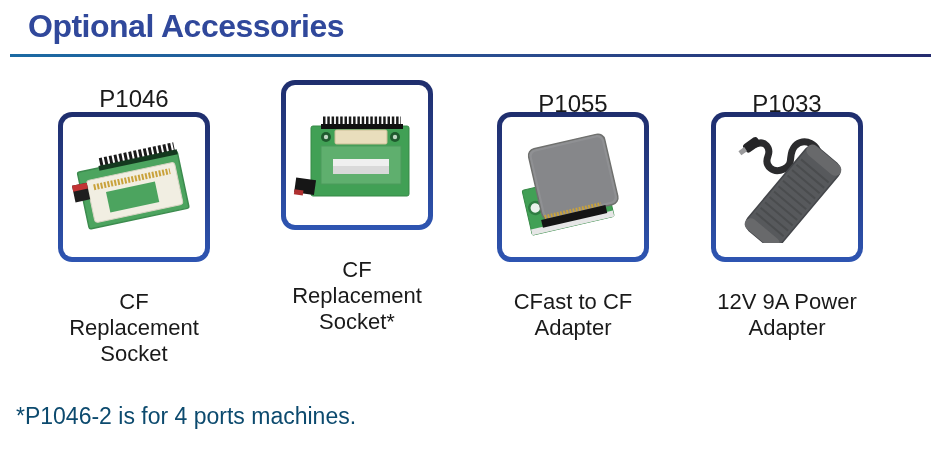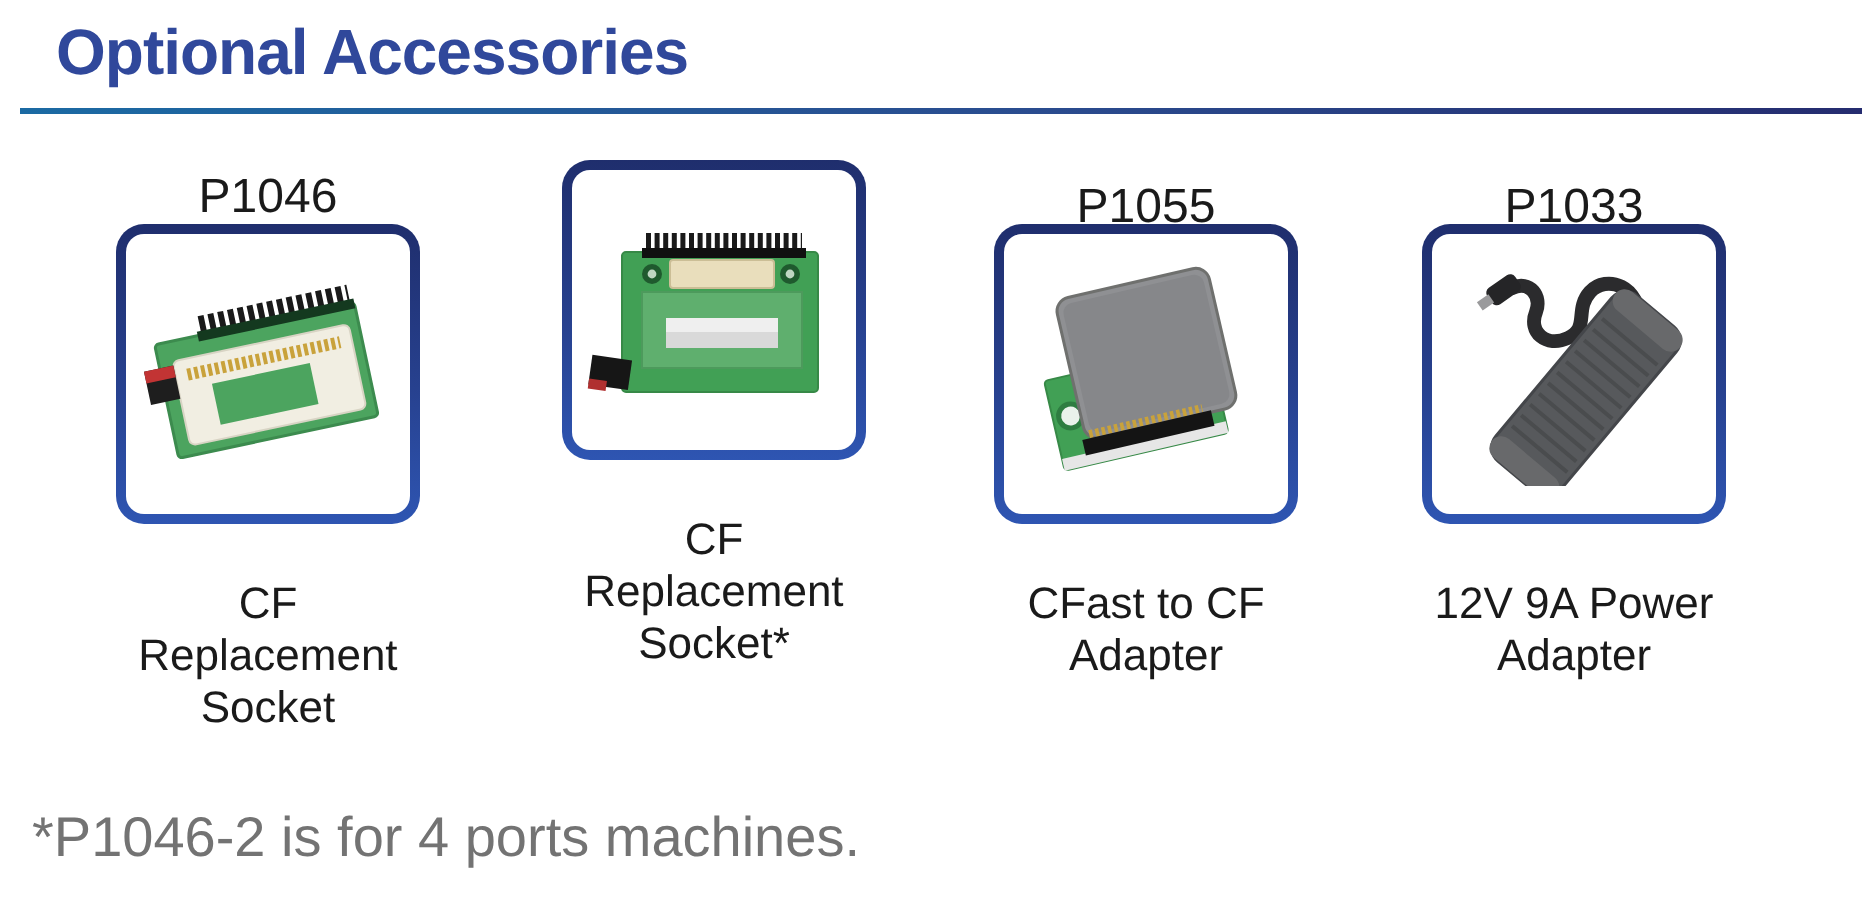--- a/index.html
+++ b/index.html
@@ -40,21 +40,21 @@
   .frame-inner{
     width:100%;height:100%;background:#ffffff;border-radius:9px;
     display:flex;align-items:center;justify-content:center;
   }
   .caption{
     margin-top:27px;font-size:22px;line-height:26px;
     white-space:pre-line;color:#1A1A1A;
   }
   .footnote{
     position:absolute;left:16px;top:403px;
-    font-size:28px;color:#737373;white-space:nowrap;
+    font-size:23px;color:#0c4a6e;white-space:nowrap;
   }
 </style>
 </head>
 <body>
 
 <div class="page">
 
   <div class="title">Optional Accessories</div>
   <div class="rule"></div>
 

